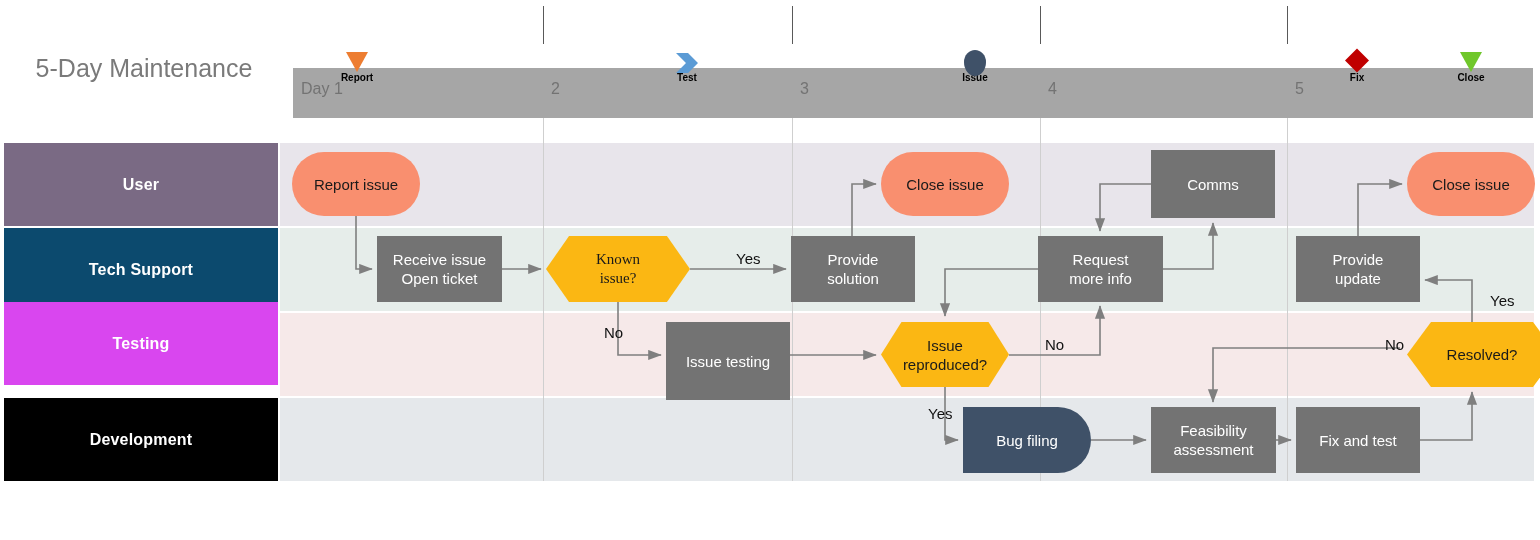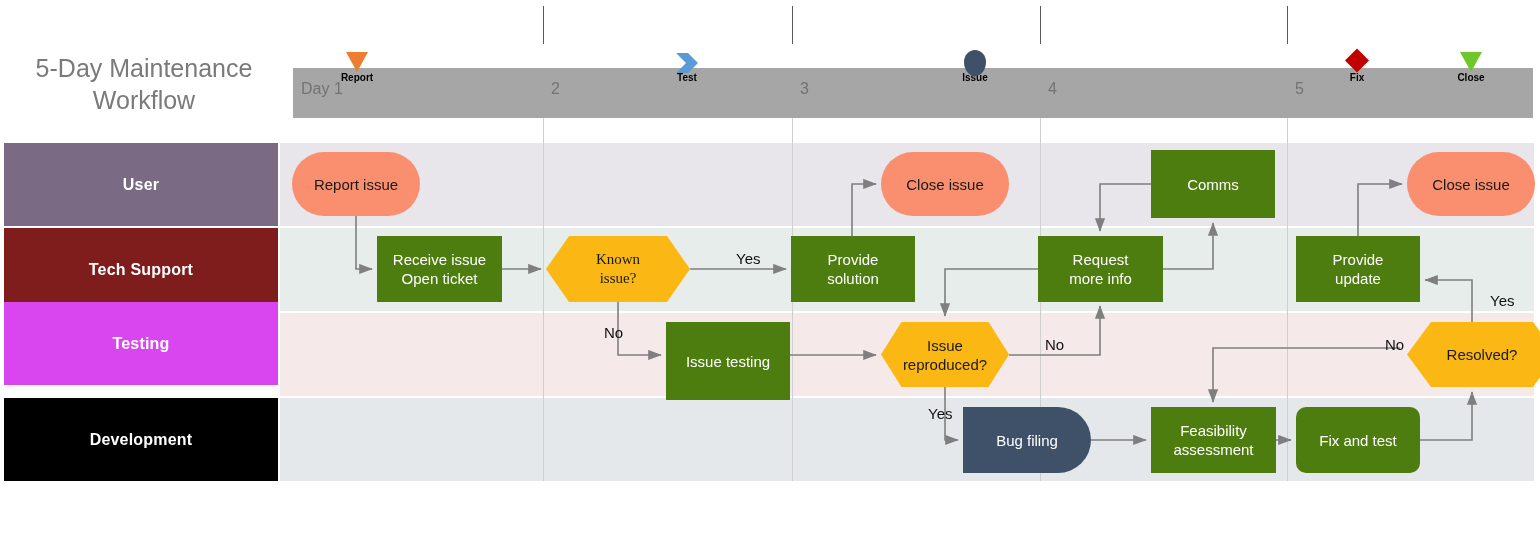--- a/index.html
+++ b/index.html
@@ -32,38 +32,37 @@
      display:flex;align-items:center;justify-content:center;
      color:#ffffff;font-size:16px;font-weight:bold;letter-spacing:.2px;}
   .lane-body{position:absolute;left:280px;width:1254px;height:83px;}
 
   
   .vgrid{position:absolute;top:118px;width:1px;height:363px;background:#cfcfcf;}
 
   
   .node{position:absolute;display:flex;align-items:center;justify-content:center;
         text-align:center;font-size:15px;line-height:19px;box-sizing:border-box;}
-  .n-proc{background:#4d7c0f;color:#ffffff;}
+  .n-proc{background:#737373;color:#ffffff;}
   .n-pill{background:#f98f6f;color:#1a1a1a;border-radius:42px;}
   .n-dec{background:#fbb713;color:#1a1a1a;}
   .n-doc{background:#3f5168;color:#ffffff;border-radius:0 44px 44px 0;}
   .oct{clip-path:polygon(16% 0%,84% 0%,100% 50%,84% 100%,16% 100%,0% 50%);}
 
   
   .conn{position:absolute;left:0;top:0;width:1540px;height:540px;pointer-events:none;}
   .elabel{position:absolute;font-size:15px;color:#111;white-space:nowrap;}
 </style>
 </head>
 <body>
 
 <div id="stage">
 
   <div class="title">
     <div>5-Day Maintenance</div>
-    <div>Workflow</div>
   </div>
 
   <div class="timebar"></div>
   <div id="timeline-layer">
       <div class="daylabel" style="left: 301px;">Day 1</div>
       <div class="daytick" style="left: 543px;"></div>
       <div class="daylabel" style="left: 551px;">2</div>
       <div class="daytick" style="left: 792px;"></div>
       <div class="daylabel" style="left: 800px;">3</div>
       <div class="daytick" style="left: 1040px;"></div>
@@ -85,21 +84,21 @@
       <div class="ms-label" style="left: 1471px;">Close</div>
       <div class="ms-tri-down" style="left: 1471px; border-top: 20px solid rgb(112, 199, 43);"></div>
     </div>
 
   <div id="lane-layer">
       <div class="lane-body" style="top: 143px; background: rgb(232, 229, 235);"></div>
       <div class="lane-head" style="top: 143px; background: rgb(122, 106, 132);">
         <span>User</span>
       </div>
       <div class="lane-body" style="top: 228px; background: rgb(230, 237, 234);"></div>
-      <div class="lane-head" style="top: 228px; background: #7f1d1d;">
+      <div class="lane-head" style="top: 228px; background: #0c4a6e;">
         <span>Tech Support</span>
       </div>
       <div class="lane-body" style="top: 313px; background: rgb(246, 233, 233);"></div>
       <div class="lane-head" style="top: 302px; background: #d946ef;">
         <span>Testing</span>
       </div>
       <div class="lane-body" style="top: 398px; background: rgb(229, 232, 235);"></div>
       <div class="lane-head" style="top: 398px; background: #000000;">
         <span>Development</span>
       </div>
@@ -226,21 +225,21 @@
         <span>
           <div>Bug filing</div>
         </span>
       </div>
       <div class="node n-proc" style="left: 1151px; top: 407px; width: 125px; height: 66px;">
         <span>
           <div>Feasibility</div>
           <div>assessment</div>
         </span>
       </div>
-      <div class="node n-proc" style="left: 1296px; top: 407px; width: 124px; height: 66px; border-radius: 10px;">
+      <div class="node n-proc" style="left: 1296px; top: 407px; width: 124px; height: 66px;">
         <span>
           <div>Fix and test</div>
         </span>
       </div>
     </div>
 
   <div id="edge-label-layer">
       <div class="elabel" style="left: 736px; top: 250px;">Yes</div>
       <div class="elabel" style="left: 604px; top: 324px;">No</div>
       <div class="elabel" style="left: 1045px; top: 336px;">No</div>

